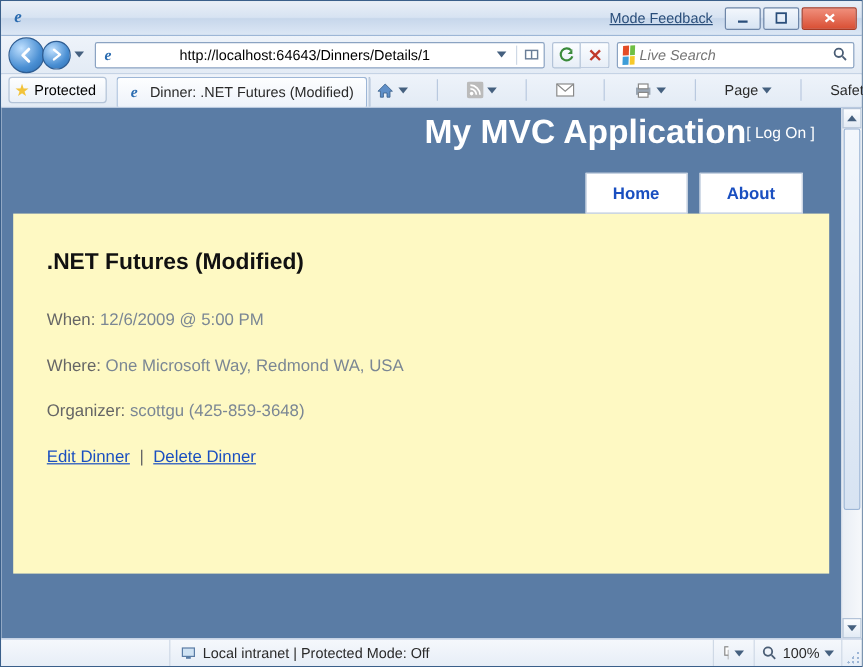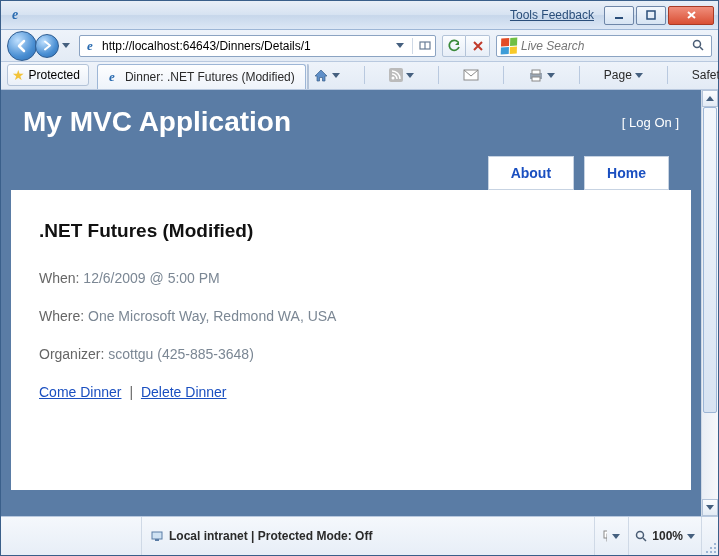--- a/index.html
+++ b/index.html
@@ -66,33 +66,33 @@
 .navbtn-back { width:30px; height:30px; }
 .navbtn-fwd { width:24px; height:24px; margin-left:-2px; }
 .navdrop { width:14px; height:24px; display:inline-flex; align-items:center; justify-content:center; cursor:pointer; }
 .chev { width:0;height:0;border-left:4px solid transparent;border-right:4px solid transparent;border-top:5px solid #45607f; }
 
 .addrbox {
   flex:1; height:22px; background:#fff; border:1px solid #8ba3c2; border-radius:2px;
   display:flex; align-items:center; padding:0 2px; gap:4px;
 }
 .addrbox .favicon { width:16px;height:16px;display:inline-flex;align-items:center;justify-content:center;font-family:Georgia,serif;font-style:italic;font-weight:bold;color:#2b6cb0;font-size:13px;}
-.addrbox input { flex:1; border:none; outline:none; font-size:12px; height:18px; }
+.addrbox input { flex:1; border:none; outline:none; font-size:12px; height:18px;text-align:center; }
 .addrbox .addr-btn { width:16px; height:18px; display:inline-flex;align-items:center;justify-content:center; cursor:pointer; color:#4a5d75; }
 .addrbox .divider { width:1px;height:16px;background:#cfd9e6; }
 .refresh-stop { display:flex; }
 .iconbtn {
   width:24px;height:22px;border:1px solid #b3c3d8;background:linear-gradient(#fbfdff,#e7eef7);
   display:inline-flex;align-items:center;justify-content:center;cursor:pointer;border-radius:2px;
 }
 .refresh-stop .iconbtn:first-child{border-top-right-radius:0;border-bottom-right-radius:0;}
 .refresh-stop .iconbtn:last-child{border-top-left-radius:0;border-bottom-left-radius:0;border-left:none;}
 
 .searchbox {
-  width:216px; height:22px; background:#fff; border:1px solid #8ba3c2;border-radius:2px;
+  width:198px; height:22px; background:#fff; border:1px solid #8ba3c2;border-radius:2px;
   display:flex; align-items:center; padding:0 4px; gap:4px;
 }
 .searchbox .winflag { width:16px;height:16px; display:grid; grid-template-columns:1fr 1fr; grid-template-rows:1fr 1fr; gap:1px; transform: skewX(-5deg) rotate(-3deg); }
 .searchbox .winflag span:nth-child(1){background:#e34c26;}
 .searchbox .winflag span:nth-child(2){background:#6fbf44;}
 .searchbox .winflag span:nth-child(3){background:#3d9dd8;}
 .searchbox .winflag span:nth-child(4){background:#f7c92a;}
 .searchbox input { flex:1;border:none;outline:none;font-style:italic;color:#7b8794;font-size:12px; }
 .searchbox .search-go { width:18px;display:inline-flex;justify-content:center;color:#4a5d75;cursor:pointer; }
 
@@ -130,43 +130,43 @@
 
 
 .viewport { flex:1; display:flex; background:#fff; overflow:hidden; }
 .page { flex:1; overflow:hidden; background:#5a7ca5; padding:0 10px 10px 10px; }
 .scrollbar { width:17px; background:linear-gradient(90deg,#e9eef5,#f6f8fb);border-left:1px solid #cfd9e6;display:flex;flex-direction:column; }
 .scrollbar .sb-btn{height:17px;border:1px solid #b3c3d8;background:linear-gradient(#fbfdff,#e3ebf5);display:flex;align-items:center;justify-content:center;cursor:pointer;}
 .scrollbar .sb-track{flex:1;position:relative;}
 .scrollbar .sb-thumb{position:absolute;left:1px;right:1px;top:0;height:78%;border:1px solid #9db6d6;background:linear-gradient(#f3f7fc,#d7e3f2);border-radius:2px;}
 
 
-.mvc-header { display:flex; align-items:center; justify-content:space-between; padding:16px 12px 0 12px; }
+.mvc-header { display:flex; align-items:center; justify-content:flex-end; padding:4px 12px 0 12px; }
 .mvc-title { color:#fff; font-size:28px; font-weight:bold; font-family:Arial,Helvetica,sans-serif; }
 .logon { color:#fff; font-size:13px; }
 .logon a{color:#fff;cursor:pointer;}
 .navtabs { display:flex; justify-content:flex-end; gap:10px; padding:18px 22px 0 0; }
 .navtab {
   background:#fff; border:1px solid #c7d3e2; padding:8px 22px; color:#1a4fc0;
   font-weight:bold; font-size:14px; cursor:pointer;
 }
 .content-card {
-  background:#ffffff; margin:0 0 0 0; padding:30px 28px 22px 28px; min-height:300px;
+  background:#fef9c3; margin:0 0 0 0; padding:30px 28px 22px 28px; min-height:300px;
 }
 .content-card h2 { font-size:19px; font-weight:bold; color:#111; margin-bottom:28px; font-family:Arial,Helvetica,sans-serif; }
 .field { font-size:14px; color:#7b8794; margin-bottom:22px; font-family:Arial,Helvetica,sans-serif; }
 .field b { color:#666; font-weight:normal; }
 .actions { font-size:14px; font-family:Arial,Helvetica,sans-serif; }
 .actions a { color:#1a4fc0; text-decoration:underline; cursor:pointer; }
 .actions .sep { color:#666; margin:0 4px; }
 
 
 .statusbar {
-  height:39px; border-top:1px solid #b9c9df; background:linear-gradient(#f5f8fc,#e7eef7);
-  display:flex; align-items:center; font-size:12px; color:#2a2a2a;font-weight:bold;
+  height:23px; border-top:1px solid #b9c9df; background:linear-gradient(#f5f8fc,#e7eef7);
+  display:flex; align-items:center; font-size:12px; color:#2a2a2a;
 }
 .statusbar .seg { height:100%; display:inline-flex;align-items:center;padding:0 8px;border-left:1px solid #cfd9e6; gap:5px;}
 .statusbar .seg:first-child{border-left:none; flex:0 0 140px;}
 .statusbar .flex{flex:1;}
 .zoom { display:inline-flex;align-items:center;gap:4px;padding:0 6px;border-left:1px solid #cfd9e6;height:100%; }
 .resize { width:17px;height:100%;border-left:1px solid #cfd9e6;display:flex;align-items:flex-end;justify-content:flex-end;padding:2px; }
 .resize .grip { width:10px;height:10px;background:
   radial-gradient(circle at 9px 9px,#9db6d6 1px,transparent 1px),
   radial-gradient(circle at 9px 5px,#9db6d6 1px,transparent 1px),
   radial-gradient(circle at 5px 9px,#9db6d6 1px,transparent 1px),
@@ -176,21 +176,21 @@
 }
 </style>
 </head>
 <body>
 
 <div class="window">
 
   <div class="titlebar">
     <span class="favicon">e</span>
     <span class="spacer"></span>
-    <a class="feedback">Tools Feedback</a>
+    <a class="feedback">Mode Feedback</a>
     <div class="winbtns">
       <div class="winbtn">
         <svg width="10" height="10">
             <line x1="1" y1="8" x2="9" y2="8" stroke="#2a4e7a" stroke-width="2"></line>
           </svg>
       </div>
       <div class="winbtn">
         <svg width="10" height="10">
             <rect x="1" y="1" width="8" height="8" fill="none" stroke="#2a4e7a" stroke-width="1.5"></rect>
           </svg>
@@ -340,30 +340,30 @@
     <div class="page">
       <div class="mvc-header">
         <div class="mvc-title">My MVC Application</div>
         <div class="logon">
           <span>[</span>
           <a>Log On</a>
           <span>]</span>
         </div>
       </div>
       <div class="navtabs">
+        <div class="navtab">Home</div>
         <div class="navtab">About</div>
-        <div class="navtab">Home</div>
       </div>
       <div class="content-card">
         <h2>.NET Futures (Modified)</h2>
         <p class="field"><b>When:</b> <span>12/6/2009 @ 5:00 PM</span></p>
         <p class="field"><b>Where:</b> <span>One Microsoft Way, Redmond WA, USA</span></p>
-        <p class="field"><b>Organizer:</b> <span>scottgu (425-885-3648)</span></p>
+        <p class="field"><b>Organizer:</b> <span>scottgu (425-859-3648)</span></p>
         <p class="actions">
-          <a>Come Dinner</a>
+          <a>Edit Dinner</a>
           <span class="sep">|</span>
           <a>Delete Dinner</a>
         </p>
       </div>
     </div>
     <div class="scrollbar">
       <div class="sb-btn">
           <span class="chev" style="transform:rotate(180deg)"></span>
         </div>
       <div class="sb-track">

